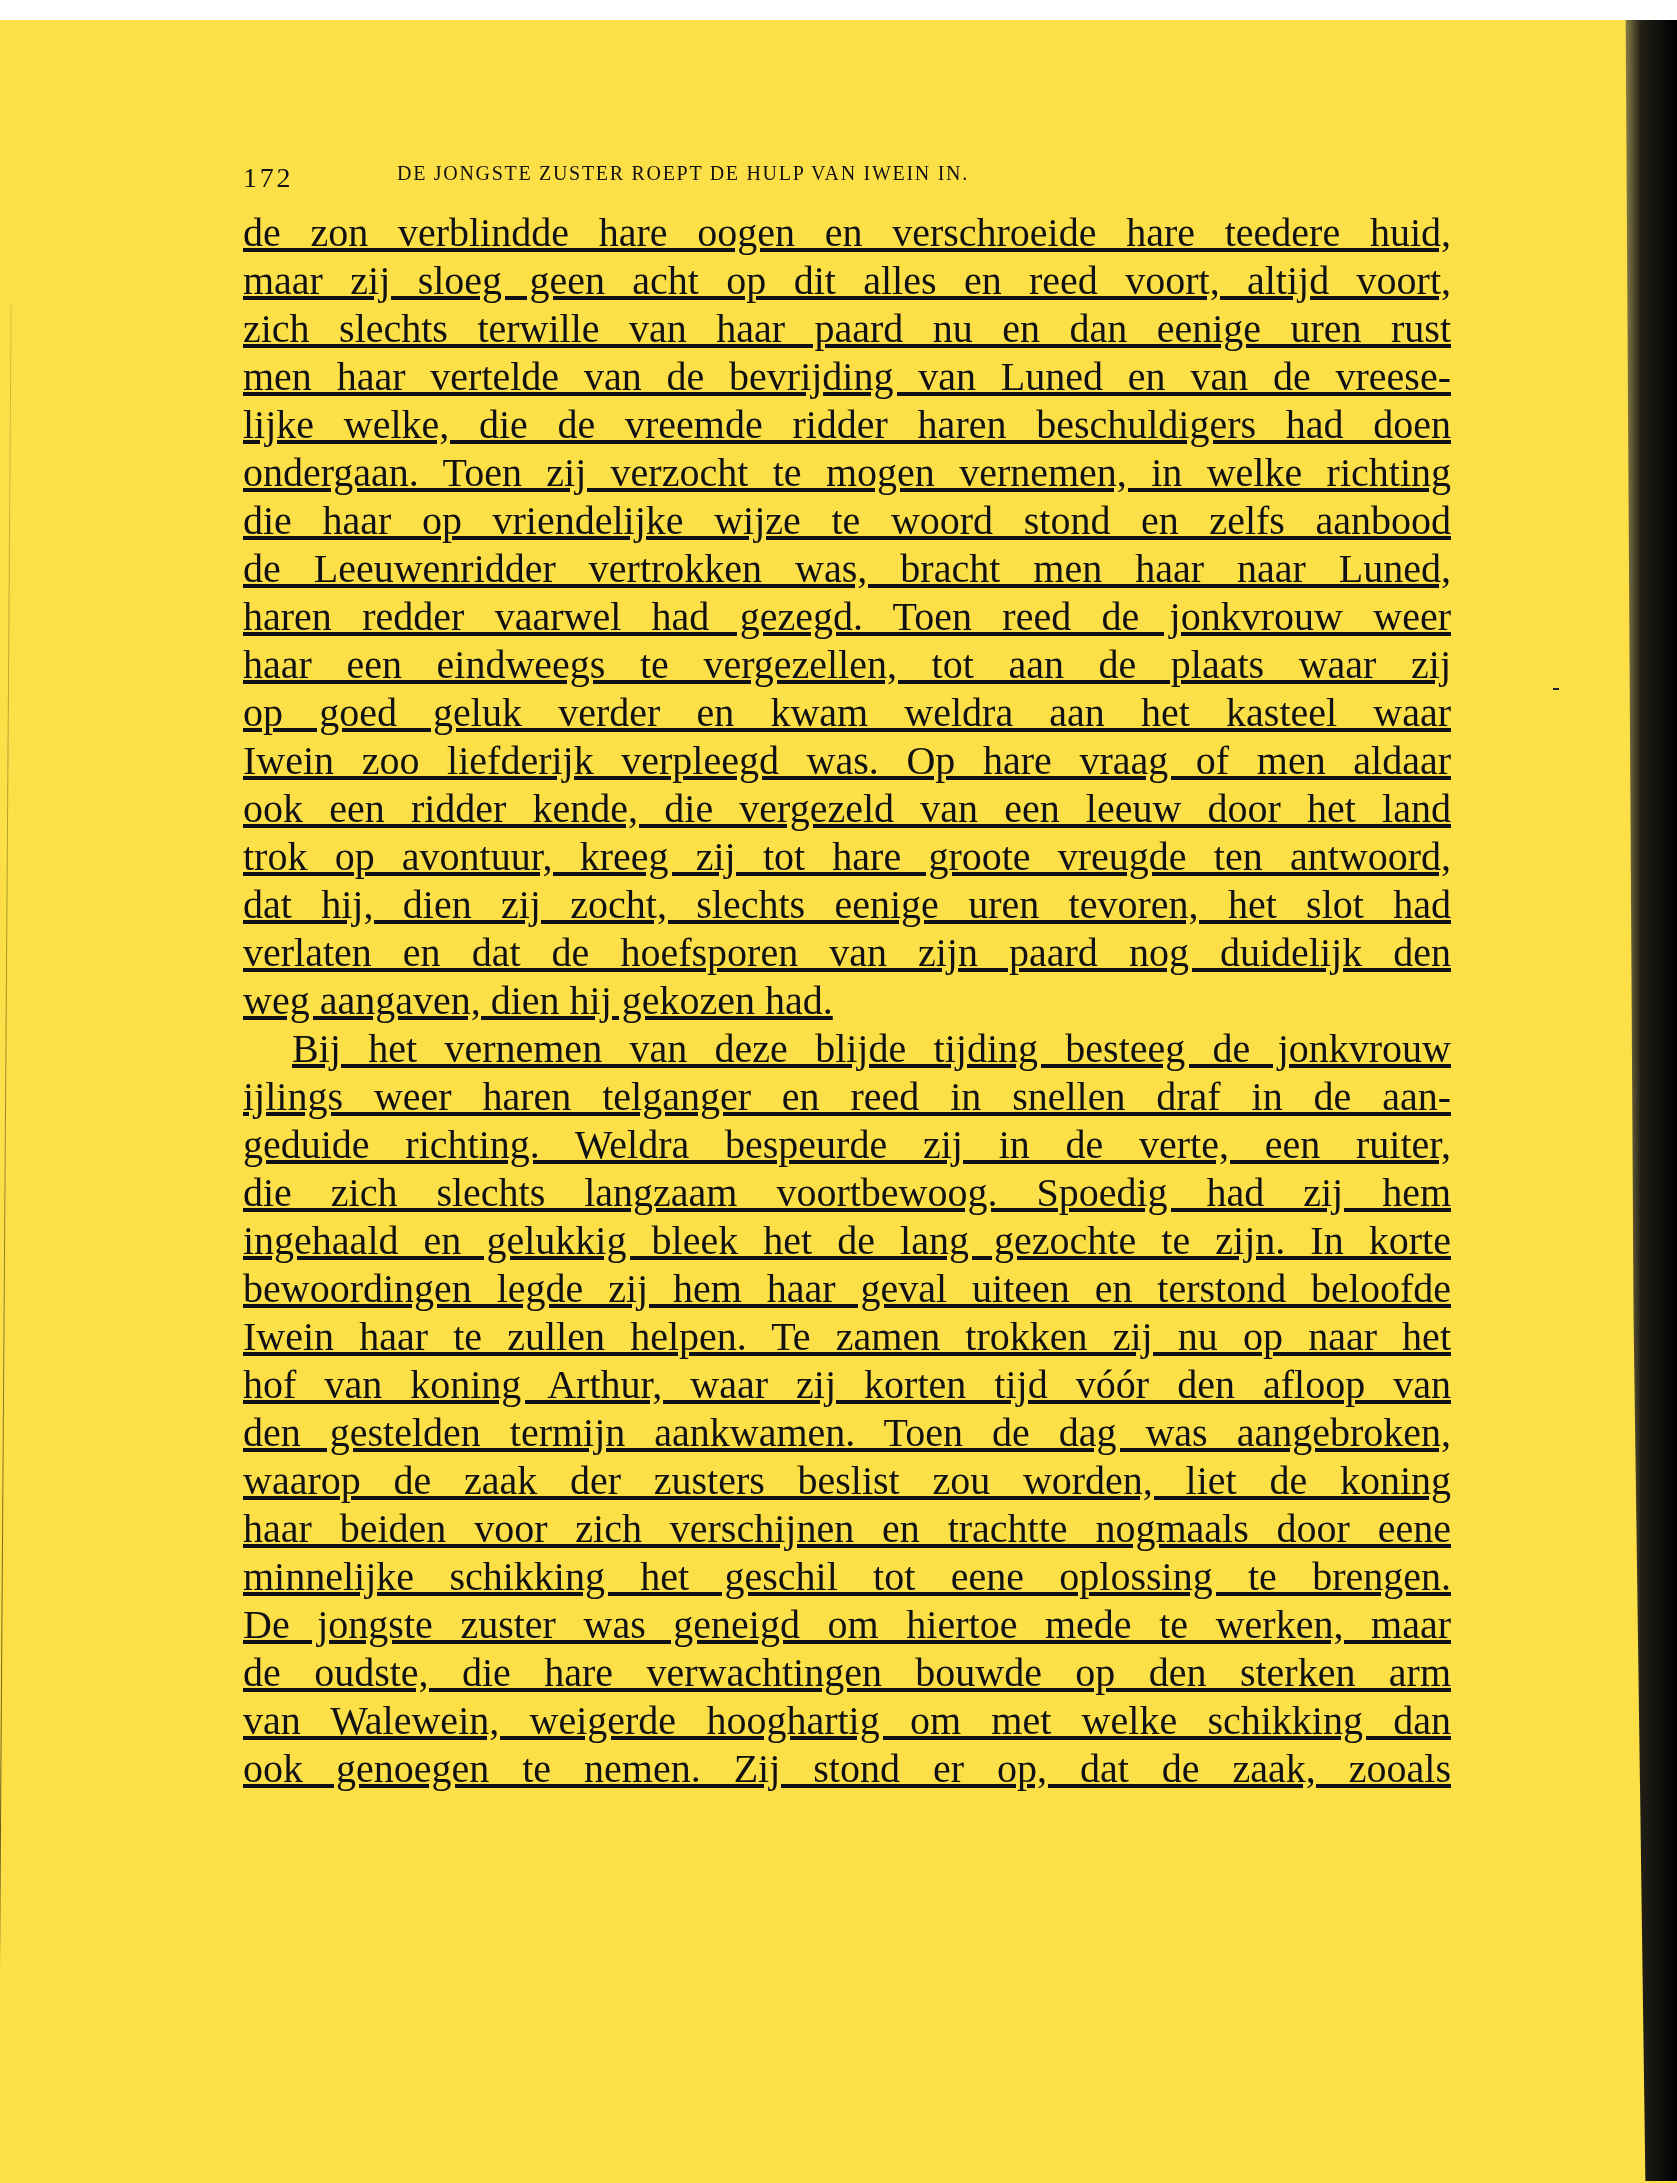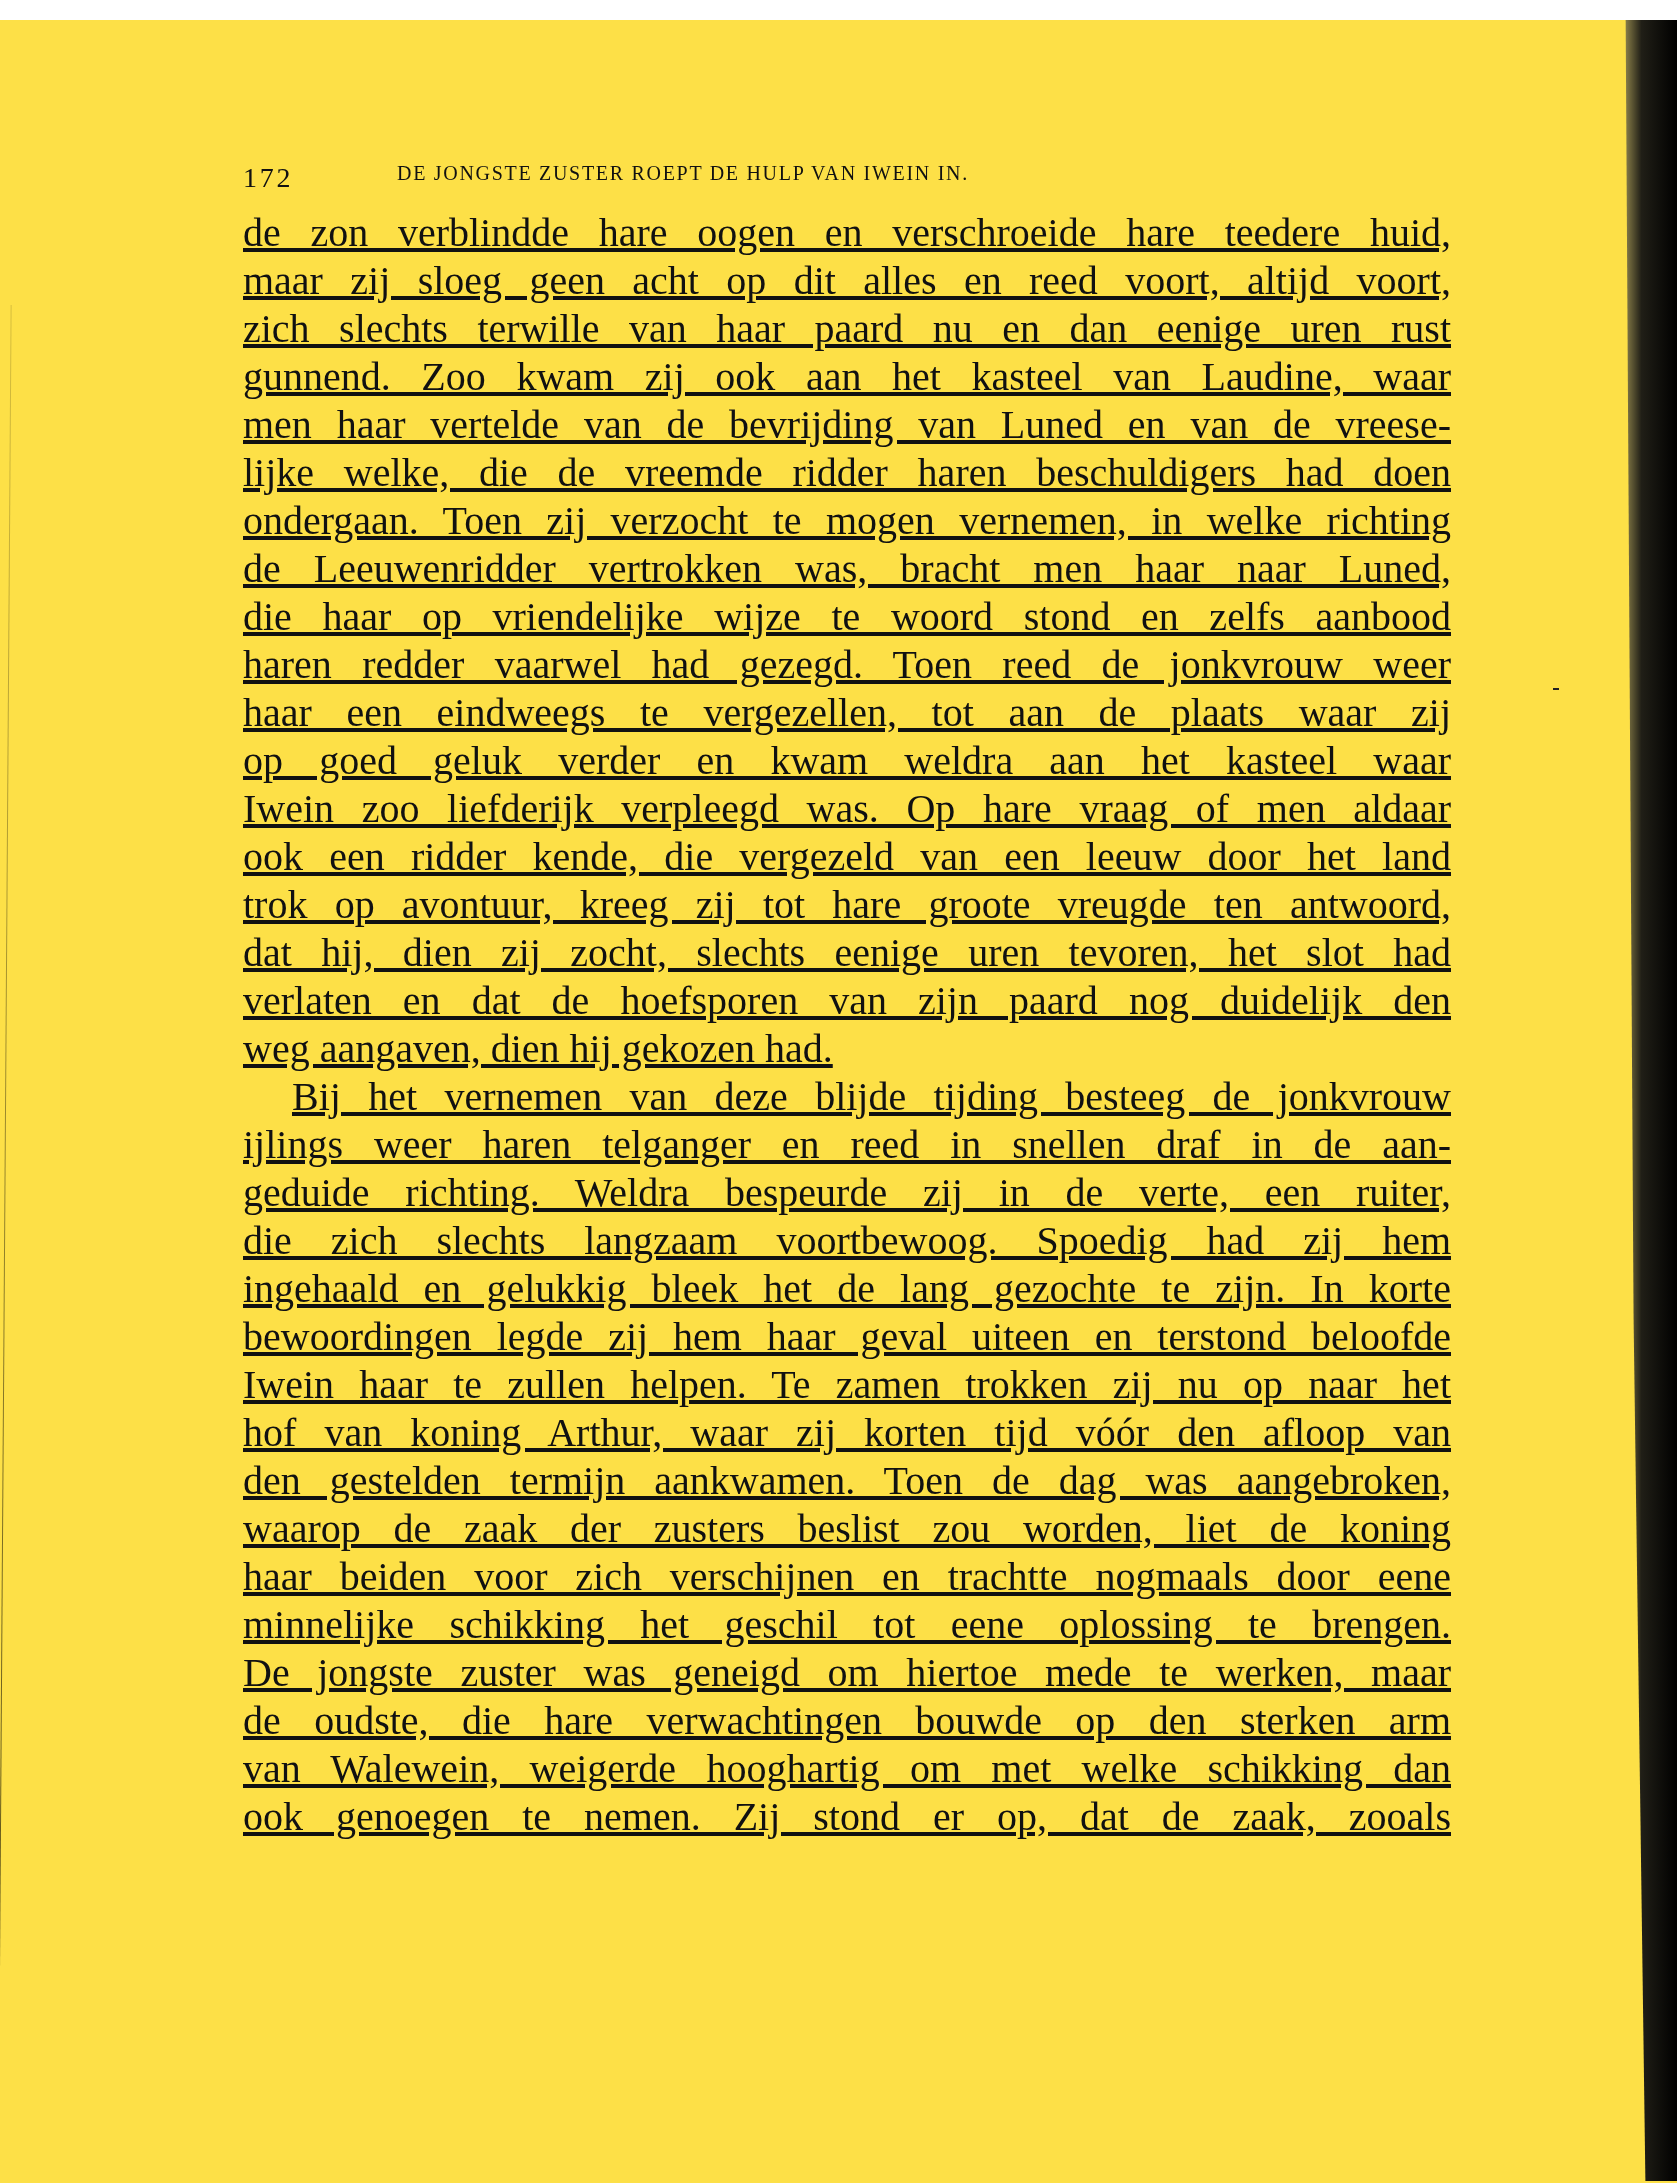--- a/index.html
+++ b/index.html
@@ -108,26 +108,25 @@
   <div class="header">
     <span class="page-number">172</span>
     <span class="running-head">DE JONGSTE ZUSTER ROEPT DE HULP VAN IWEIN IN.</span>
   </div>
 
   <div class="body-text" id="body-text">
       <div>
         <span class="line">de zon verblindde hare oogen en verschroeide hare teedere huid,</span>
         <span class="line">maar zij sloeg geen acht op dit alles en reed voort, altijd voort,</span>
         <span class="line">zich slechts terwille van haar paard nu en dan eenige uren rust</span>
-        <span class="line">gunnend. Zoo kwam zij ook aan het kasteel van Laudine, waar</span>
         <span class="line">men haar vertelde van de bevrijding van Luned en van de vreese-</span>
         <span class="line">lijke welke, die de vreemde ridder haren beschuldigers had doen</span>
         <span class="line">ondergaan. Toen zij verzocht te mogen vernemen, in welke richting</span>
+        <span class="line">die haar op vriendelijke wijze te woord stond en zelfs aanbood</span>
         <span class="line">de Leeuwenridder vertrokken was, bracht men haar naar Luned,</span>
-        <span class="line">die haar op vriendelijke wijze te woord stond en zelfs aanbood</span>
         <span class="line">haren redder vaarwel had gezegd. Toen reed de jonkvrouw weer</span>
         <span class="line">haar een eindweegs te vergezellen, tot aan de plaats waar zij</span>
         <span class="line">op goed geluk verder en kwam weldra aan het kasteel waar</span>
         <span class="line">Iwein zoo liefderijk verpleegd was. Op hare vraag of men aldaar</span>
         <span class="line">ook een ridder kende, die vergezeld van een leeuw door het land</span>
         <span class="line">trok op avontuur, kreeg zij tot hare groote vreugde ten antwoord,</span>
         <span class="line">dat hij, dien zij zocht, slechts eenige uren tevoren, het slot had</span>
         <span class="line">verlaten en dat de hoefsporen van zijn paard nog duidelijk den</span>
         <span class="line last">weg aangaven, dien hij gekozen had.</span>
       </div>

